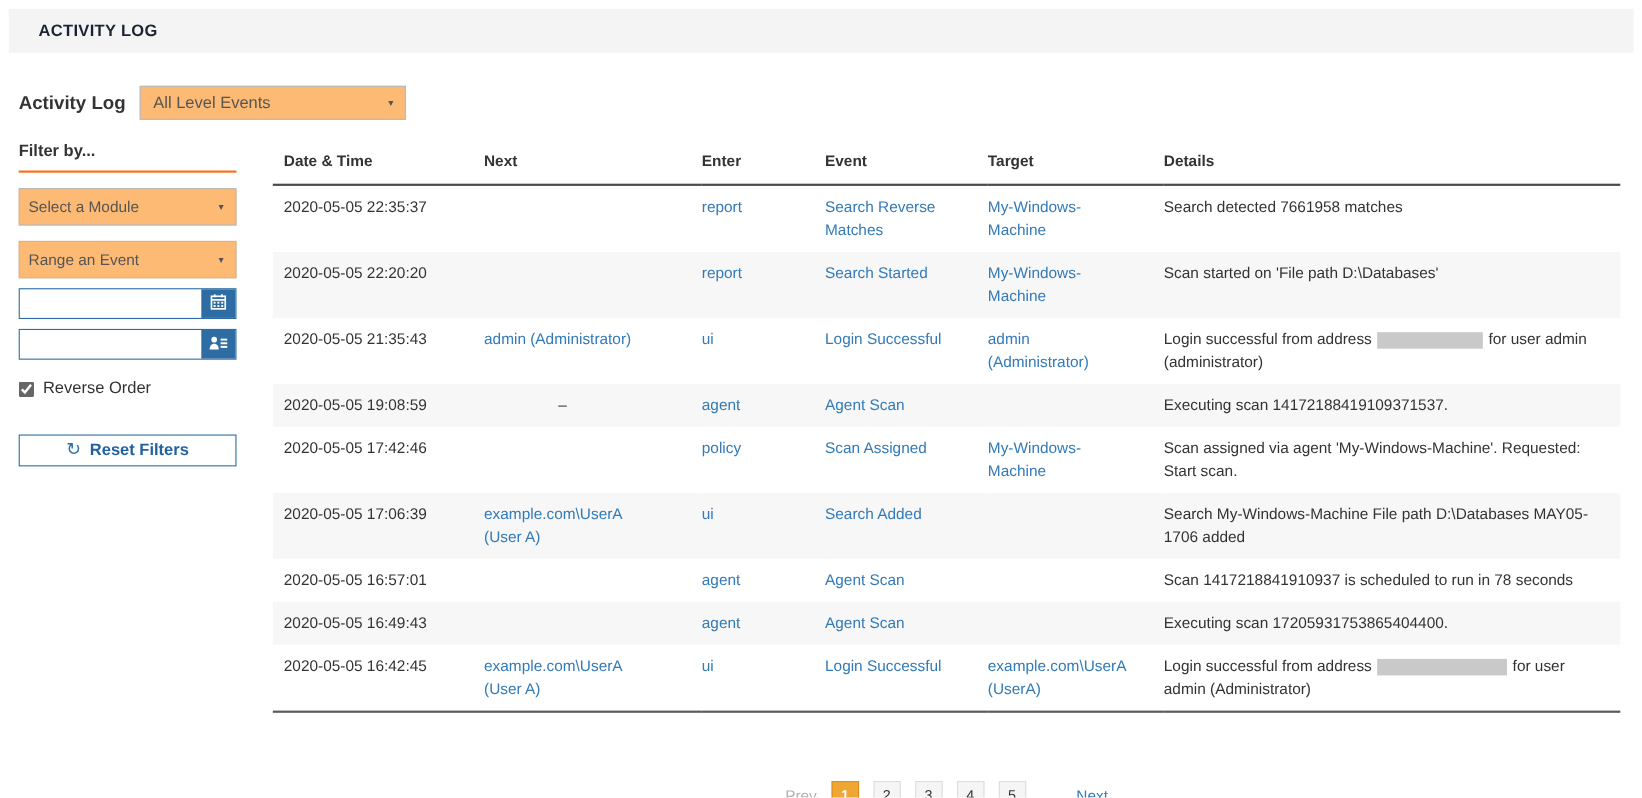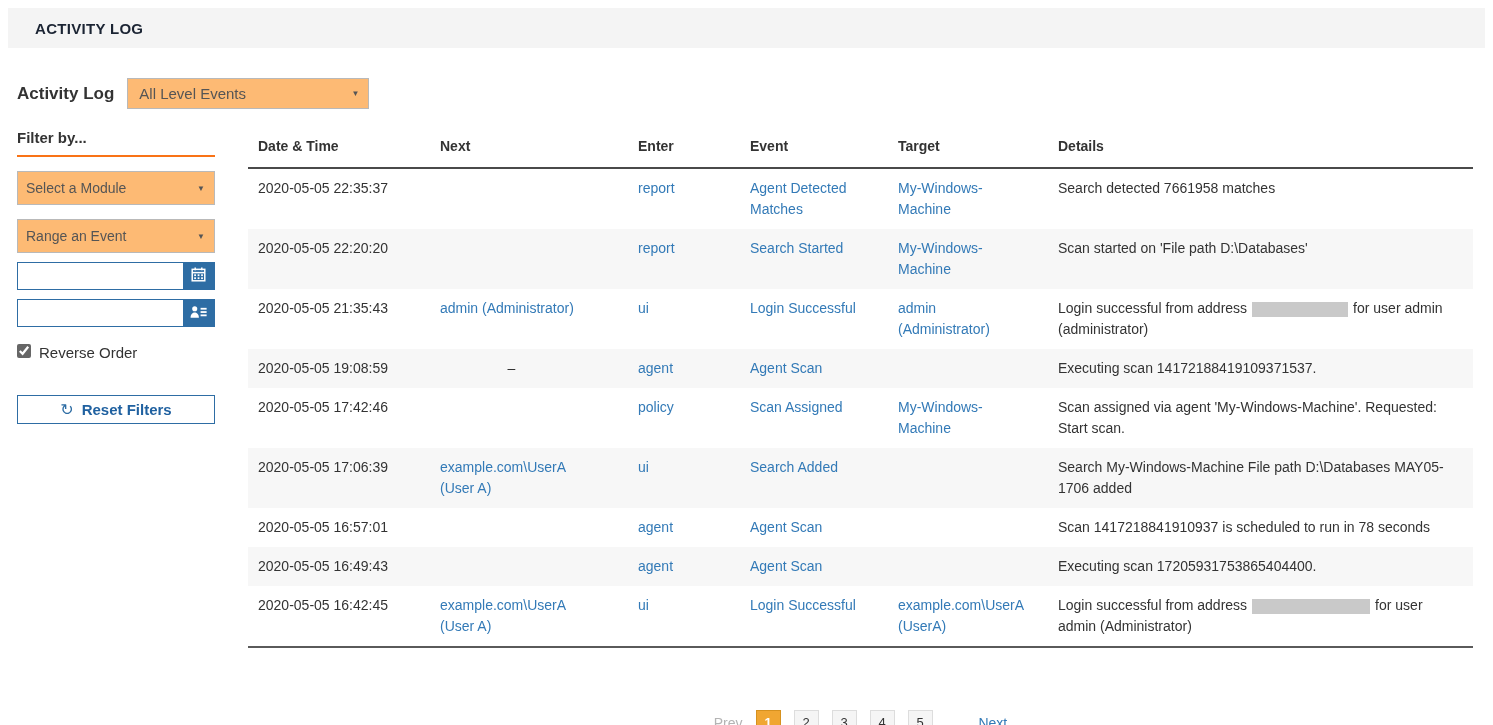--- a/index.html
+++ b/index.html
@@ -29,21 +29,21 @@
                     padding-bottom:9px; border-bottom:2px solid #f97316; }
   .side-select { width:100%; height:34px; padding:0 8px; font-size:14px; margin-top:14px; }
   .input-group { display:flex; margin-top:9px; border:1px solid #2e6da4; height:28px; width:100%; }
   .input-group input { flex:1; border:none; outline:none; min-width:0; padding:0 8px;
                        font-size:15px; font-family:"Liberation Sans",sans-serif; color:#555;margin-top:45px; }
   .input-group input::placeholder { color:#999; opacity:1; }
   .date-input { background:#ececec; }
   .user-input { background:#fff; }
   .icon-btn { width:31px; flex:none; background:#2e6da4; border:none; cursor:pointer;
               display:flex; align-items:center; justify-content:center; }
-  .check-row { margin-top:17px; display:flex; align-items:flex-start; gap:8px; }
+  .check-row { margin-top:17px; display:flex; align-items:flex-end; gap:8px; }
   .check-row input { width:14px; height:14px; accent-color:#666; }
   .check-row label { font-size:15px; color:#333; }
   .reset-btn { margin-top:34px; width:100%; height:29px; background:#fff;
                border:1px solid #2e6da4; color:#2061a0; font-size:15px; font-weight:bold;
                display:flex; align-items:center; justify-content:center; gap:8px; cursor:pointer;
                font-family:"Liberation Sans",sans-serif; }
   .reset-icon { font-weight:normal; font-size:16px; line-height:1; color:#2e6da4; }
 
   
   table { width:100%; border-collapse:collapse; table-layout:fixed; }
@@ -166,21 +166,21 @@
           <th>Event</th>
           <th>Target</th>
           <th>Details</th>
         </tr>
       </thead>
       <tbody>
         <tr>
           <td>2020-05-05 22:35:37</td>
           <td class="c-user"></td>
           <td><span class="lnk">report</span></td>
-          <td class="c-event"><span class="lnk">Agent Detected Matches</span></td>
+          <td class="c-event"><span class="lnk">Search Reverse Matches</span></td>
           <td class="c-target"><span class="lnk">My-Windows-Machine</span></td>
           <td class="c-details">Search detected 7661958 matches</td>
         </tr>
         <tr>
           <td>2020-05-05 22:20:20</td>
           <td class="c-user"></td>
           <td><span class="lnk">report</span></td>
           <td class="c-event"><span class="lnk">Search Started</span></td>
           <td class="c-target"><span class="lnk">My-Windows-Machine</span></td>
           <td class="c-details">Scan started on 'File path D:\Databases'</td>

